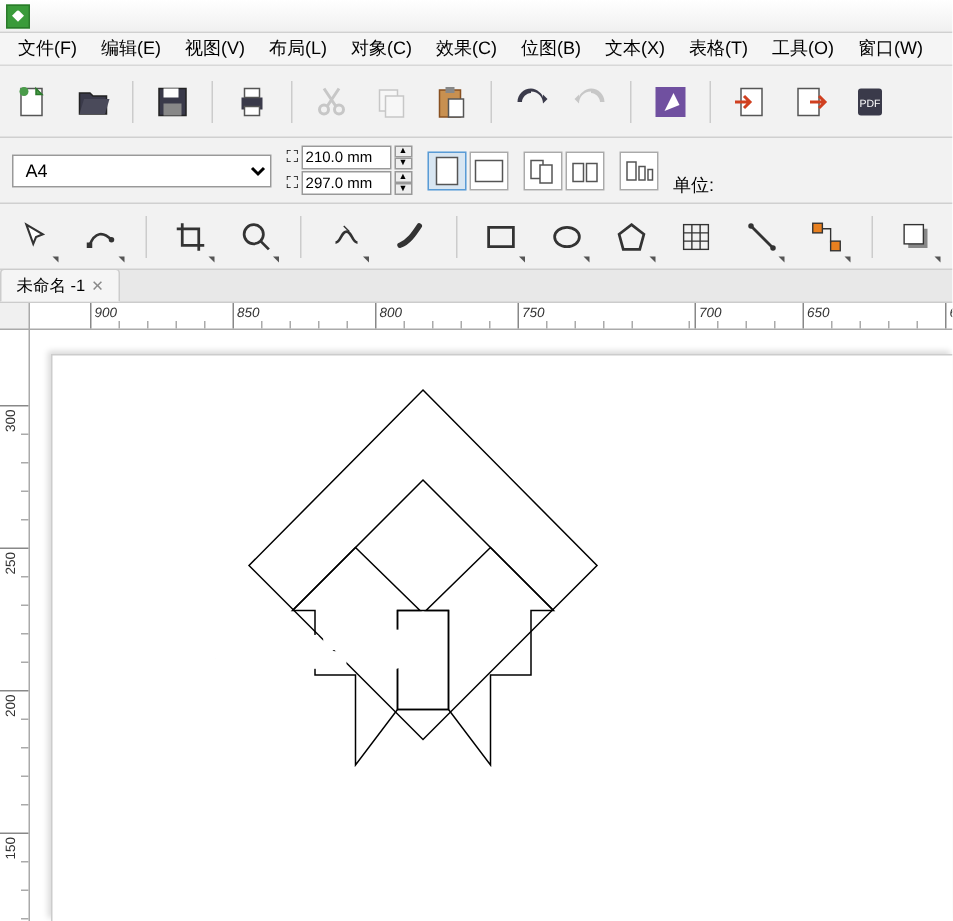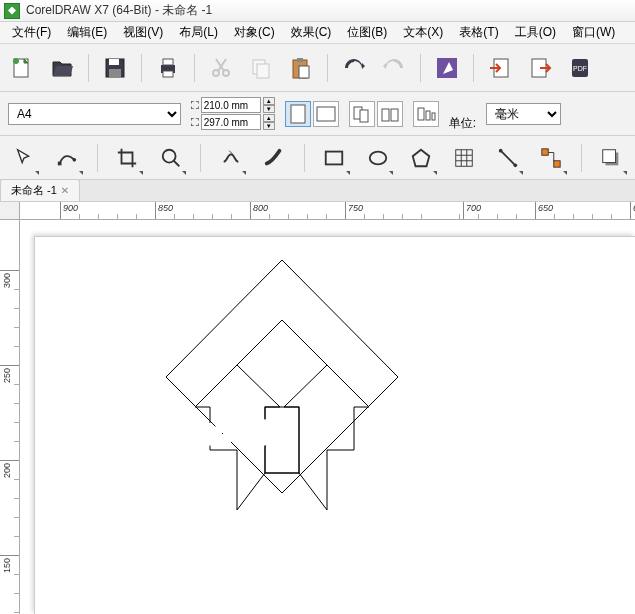--- a/index.html
+++ b/index.html
@@ -46,21 +46,20 @@
 .watermark { position:absolute; left:115px; top:195px; font-weight:bold; text-align:left; }
 .watermark .line1 { font-size:26px; color:#2a8fd6; -webkit-text-stroke:2px #fff; text-shadow:0 0 2px #fff; letter-spacing:1px; }
 .watermark .line2 { font-size:11px; color:#2a8fd6; letter-spacing:2px; margin-top:-2px; }
 svg.icon { width:24px; height:24px; }
 </style>
 </head>
 <body>
 
 <div class="titlebar">
   <div class="logo"></div>
-  <div class="title">CorelDRAW X7 (64-Bit) - 未命名 -1</div>
 </div>
 
 <div class="menubar">
   <div class="item">文件(F)</div>
   <div class="item">编辑(E)</div>
   <div class="item">视图(V)</div>
   <div class="item">布局(L)</div>
   <div class="item">对象(C)</div>
   <div class="item">效果(C)</div>
   <div class="item">位图(B)</div>
@@ -209,23 +208,20 @@
       </div>
   </div>
   <div class="orient-btn">
       <svg width="20" height="18">
         <rect x="2" y="3" width="6" height="12" fill="none" stroke="#555"></rect>
         <rect x="10" y="6" width="4" height="9" fill="none" stroke="#555"></rect>
         <rect x="16" y="8" width="3" height="7" fill="none" stroke="#555"></rect>
       </svg>
     </div>
   <span class="unit-label">单位:</span>
-  <select class="select" style="width:75px">
-    <option>毫米</option>
-  </select>
 </div>
 
 <div class="toolsbar">
   <div class="tool">
       <svg width="22" height="22" viewBox="0 0 24 24">
         <path d="M5 3l5 14 2-5 5-2z" fill="#fff" stroke="#333" stroke-width="1.5"></path>
       </svg>
       <div class="dd"></div>
     </div>
   <div class="tool">

